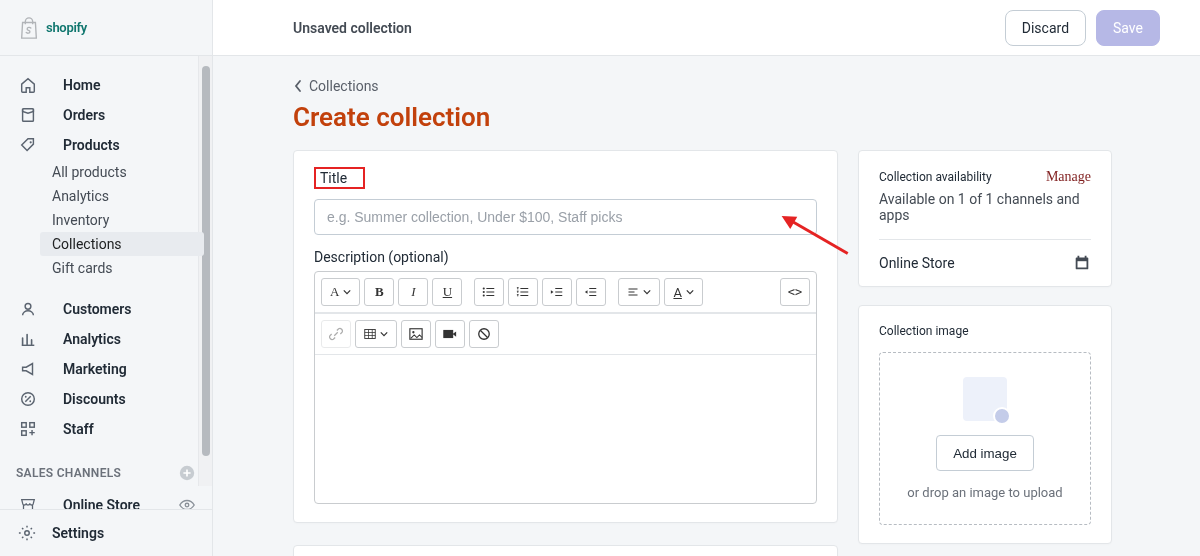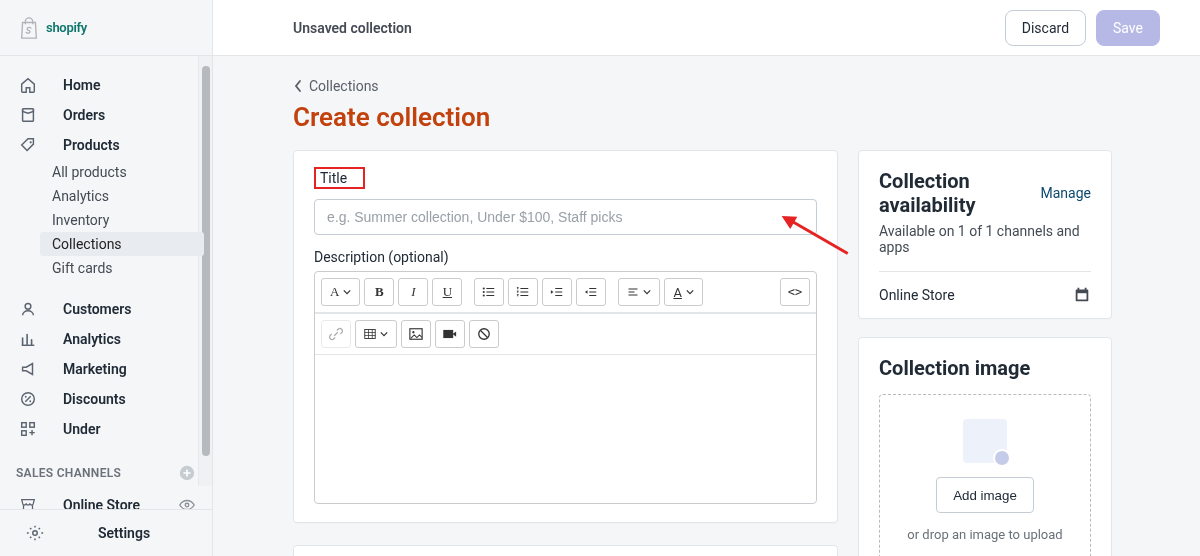--- a/index.html
+++ b/index.html
@@ -11,21 +11,21 @@
   .logo-bag { width:22px; height:24px; margin-right:6px; opacity:.55; }
   .logo-text { font-size:13px; letter-spacing:-.3px; font-weight:600; color:#0f766e; }
   .nav-scroll { flex:1; overflow-y:auto; padding-top:14px; position:relative;}
   .nav-item { display:flex; align-items:center; padding:6px 10px 6px 18px; cursor:pointer; color:#212b36; }
   .nav-item .icon { width:20px; margin-right:14px; color:#5b6470; display:flex; align-items:center; justify-content:center;}
   .nav-item.bold { font-weight:600;gap:11px; }
   .nav-sub { padding-left:52px; padding-top:4px; padding-bottom:4px; cursor:pointer; color:#444b54;}
   .nav-sub.active { background:#e8ebef; color:#202223; border-radius:3px; margin:0 8px 0 40px; padding-left:12px;}
   .nav-group-label { display:flex; align-items:center; padding:20px 16px 8px 16px; font-size:12px; color:#6b717a; font-weight:600; letter-spacing:.3px;}
   .nav-group-label .plus-circle { margin-left:auto; color:#8a9199;}
-  .nav-settings { padding:14px 26px; display:flex; align-items:center; border-top:1px solid #e3e6e9; cursor:pointer;gap:38px;}
+  .nav-settings { padding:14px 18px; display:flex; align-items:center; border-top:1px solid #e3e6e9; cursor:pointer;}
   .nav-settings .icon { width:20px; margin-right:14px; color:#5b6470;}
   .nav-settings span.lbl { font-weight:600;}
   .fake-scrollbar { position:absolute; right:0; top:56px; width:14px; background:#f0f1f3; border-left:1px solid #e6e8eb; height:430px;}
   .fake-scrollbar .thumb { position:absolute; left:3px; top:10px; width:8px; height:390px; background:#b6babf; border-radius:4px;}
   
   .main { flex:1; display:flex; flex-direction:column; }
   .topbar { height:56px; border-bottom:1px solid #e3e6e9; background:#fff; display:flex; align-items:center; padding:0 40px 0 80px;}
   .topbar .title { font-weight:600; color:#444b54;}
   .topbar .btns { margin-left:auto; display:flex; gap:10px;}
   .btn { height:36px; padding:0 16px; border-radius:8px; font-size:14px; display:flex; align-items:center; cursor:pointer;}
@@ -47,24 +47,24 @@
   .desc-label { margin-top:14px; font-size:14px;}
   .rte { border:1px solid #c9cccf; border-radius:4px; margin-top:6px;}
   .rte-toolbar { display:flex; flex-wrap:wrap; gap:4px; padding:6px; border-bottom:1px solid #e3e6e9; align-items:center;}
   .rte-toolbar-row2 { border-top:1px solid #e3e6e9;}
   .tbtn { height:28px; min-width:30px; border:1px solid #c9cccf; border-radius:3px; background:#fff; display:flex; align-items:center; justify-content:center; font-size:13px; color:#333; cursor:pointer; font-family:inherit;}
   .tbtn.wide { padding:0 8px; gap:4px;}
   .tgroup { display:flex; gap:4px;}
   .rte-editor { height:148px; }
   .html-btn { margin-left:auto;}
   .card2 { margin-top:22px;}
-  .card-title { font-weight:700; font-size:20px;}
+  .card-title { font-weight:400; font-size:12px;}
   
   .side-head { display:flex; align-items:center;}
-  .side-head .manage { margin-left:auto; color:#0c4a6e; cursor:pointer; font-size:14px;}
+  .side-head .manage { margin-left:auto; color:#7f1d1d; cursor:pointer; font-size:14px;font-family:Liberation Serif, serif;}
   .side-sub { border-top:1px solid #e3e6e9; margin-top:16px; padding-top:14px; display:flex; align-items:center; justify-content:space-between;}
   .dashed { border:1.5px dashed #b7bcc2; border-radius:4px; padding:24px 10px; display:flex; flex-direction:column; align-items:center; gap:14px;}
   .dashed .ph { width:44px; height:44px; background:#edf1fa; border-radius:4px; position:relative;}
   .dashed .ph::after { content:''; position:absolute; right:-4px; bottom:-4px; width:14px; height:14px; border-radius:50%; background:#c4cce9; border:2px solid #fff;}
   .btn-outline { background:#fff; border:1px solid #c4cdd5; color:#212b36; height:36px; padding:0 16px; border-radius:4px; cursor:pointer;text-align:center;}
   .drop-hint { color:#6b717a; font-size:13px;}
   
   .red-arrow { position:absolute; left:575px; top:180px; transform:rotate(30deg); pointer-events:none;}
   .arrow-line { width:64px; height:3px; background:#e52323;}
   .arrow-head { width:0; height:0; border-top:7px solid transparent; border-bottom:7px solid transparent; border-right:14px solid #e52323; position:absolute; left:-12px; top:-5.5px;}
@@ -160,21 +160,21 @@
       </div>
       <div class="nav-item bold">
         <span class="icon">
             <svg width="18" height="18" viewBox="0 0 20 20" fill="none">
               <rect x="3" y="3" width="5" height="5" stroke="#5b6470" stroke-width="1.6"></rect>
               <rect x="12" y="3" width="5" height="5" stroke="#5b6470" stroke-width="1.6"></rect>
               <rect x="3" y="12" width="5" height="5" stroke="#5b6470" stroke-width="1.6"></rect>
               <path d="M14.5 11v6M11.5 14h6" stroke="#5b6470" stroke-width="1.6"></path>
             </svg>
           </span>
-        <span>Under</span>
+        <span>Staff</span>
       </div>
 
       <div class="nav-group-label">
         <span>SALES CHANNELS</span>
         <span class="plus-circle">
             <svg width="18" height="18" viewBox="0 0 20 20" fill="none">
               <circle cx="10" cy="10" r="8" fill="#c7ccd1"></circle>
               <path d="M10 6v8M6 10h8" stroke="#fff" stroke-width="1.8"></path>
             </svg>
           </span>

